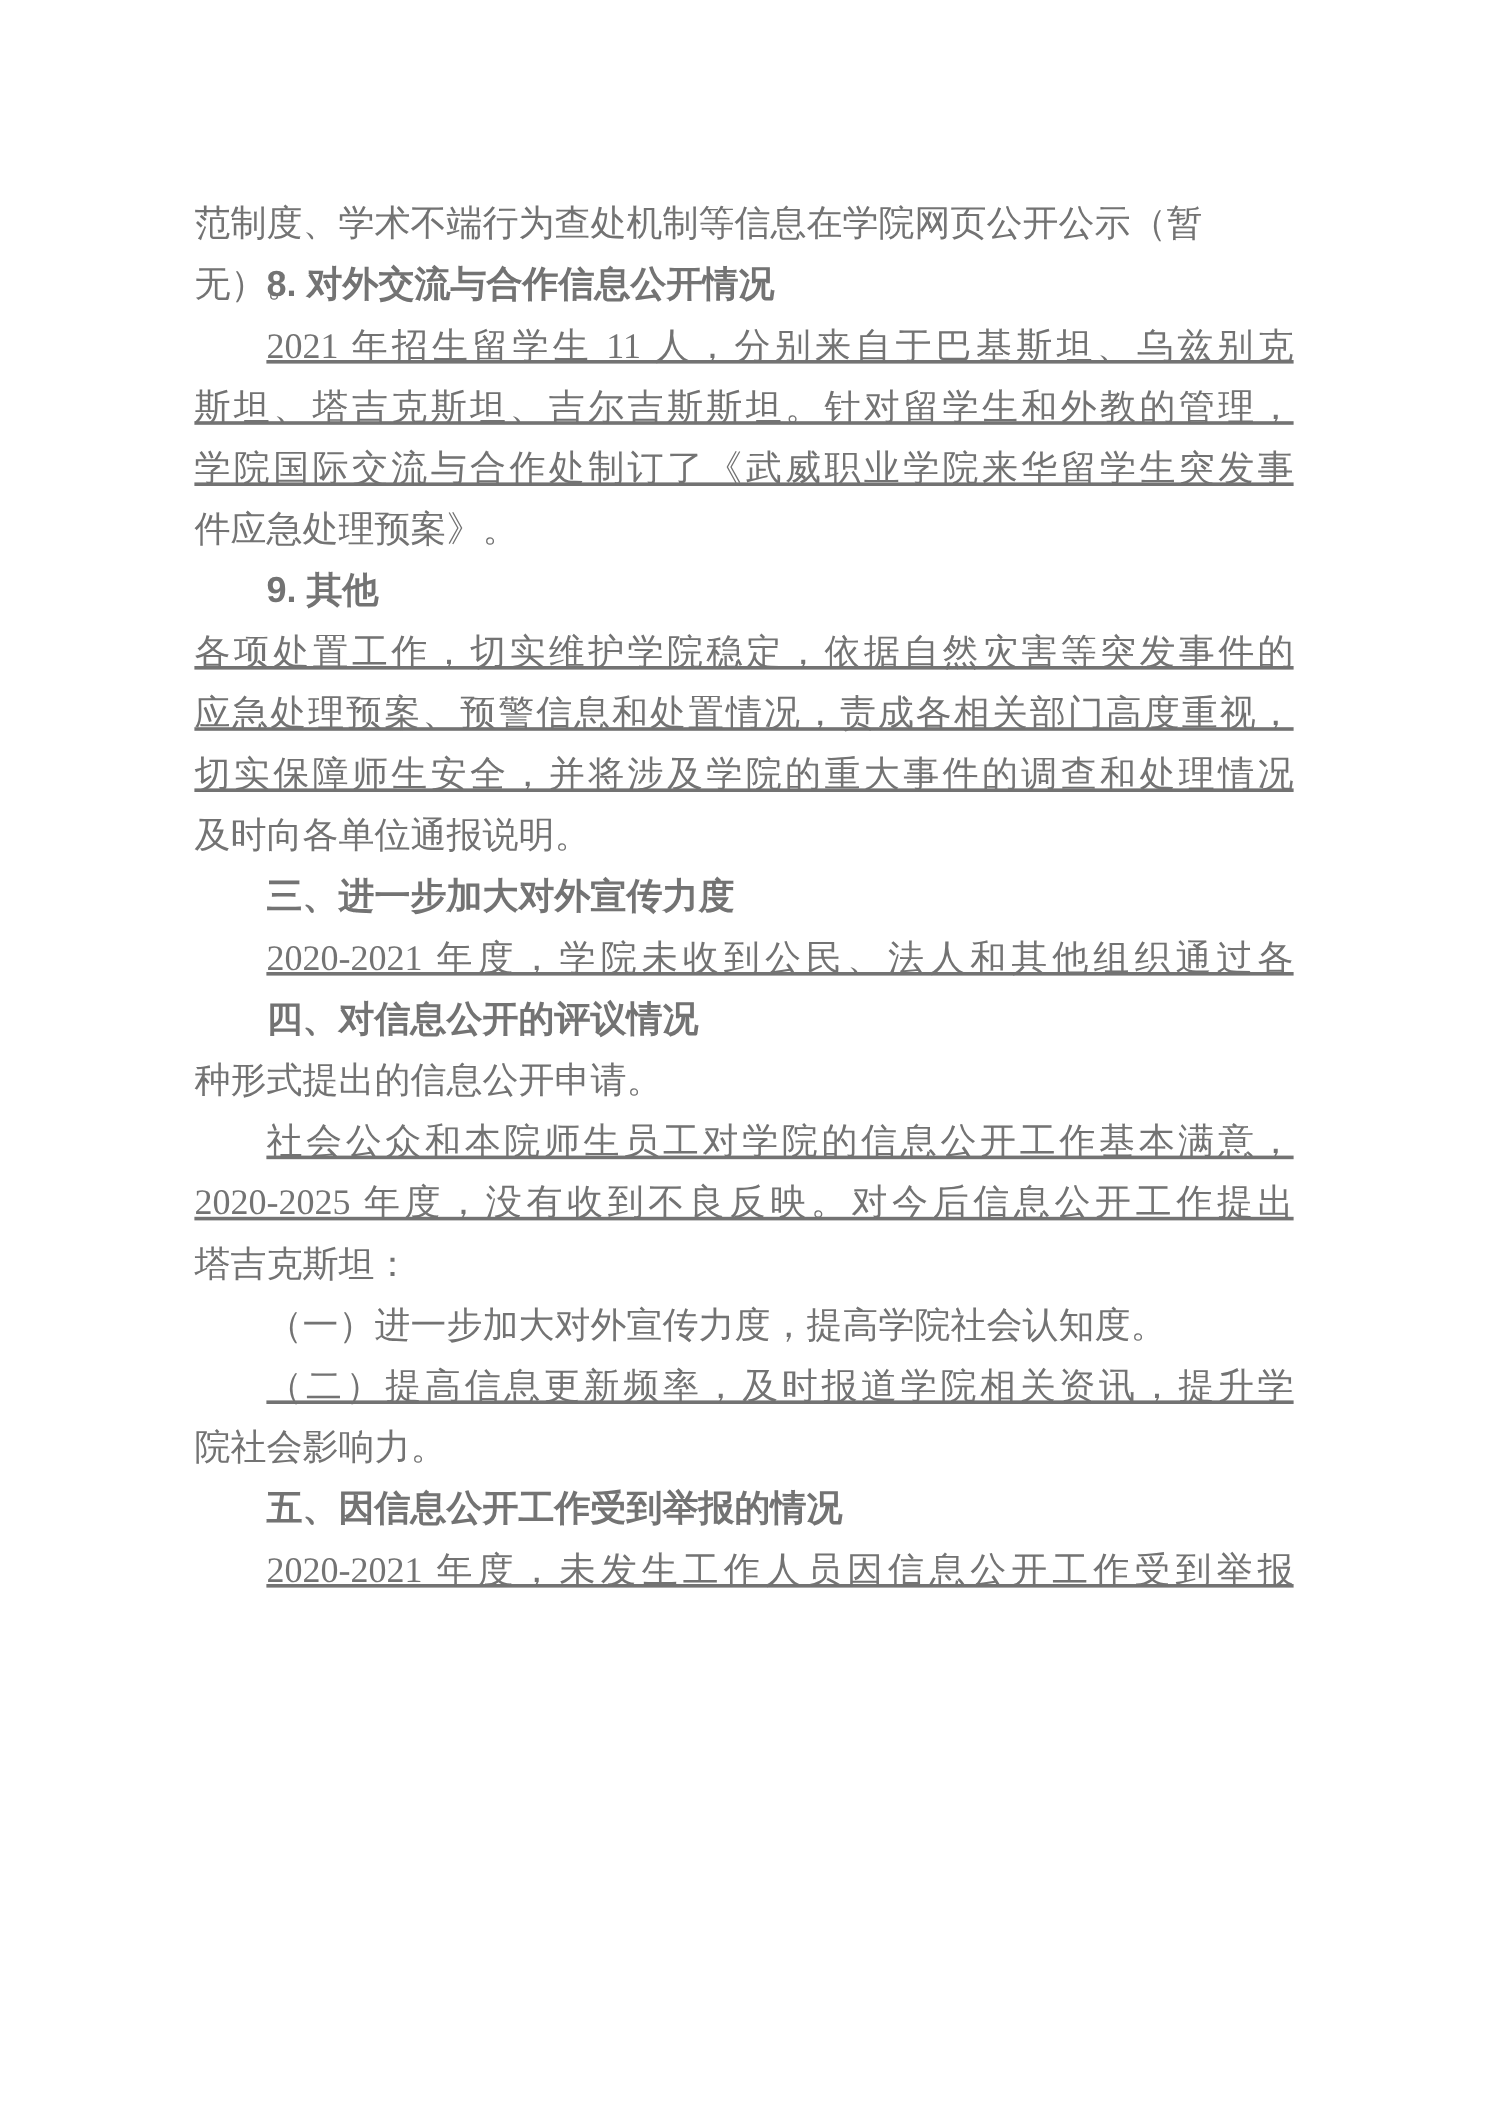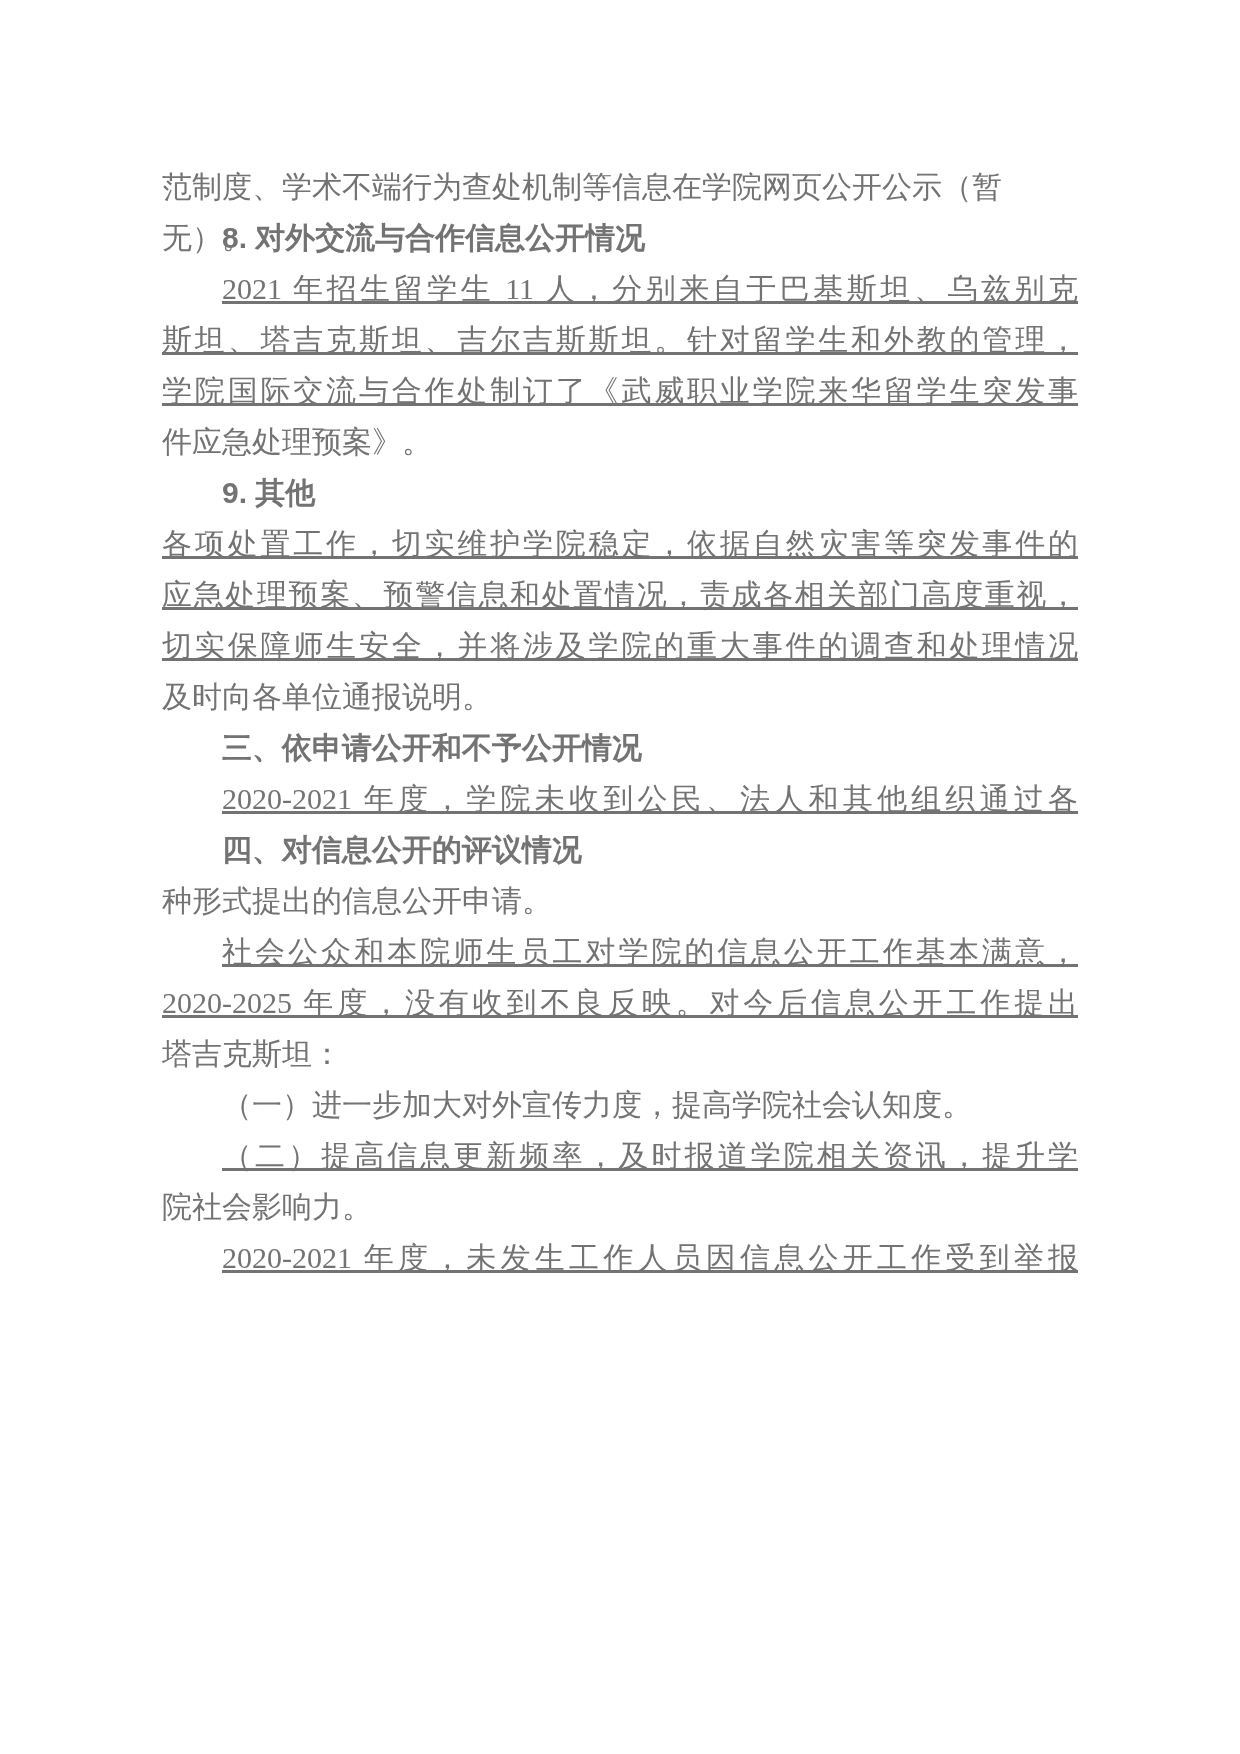--- a/index.html
+++ b/index.html
@@ -46,25 +46,26 @@
     <div class="ln heading indent">8. 对外交流与合作信息公开情况</div>
     <div class="ln indent just">2021 年招生留学生 11 人，分别来自于巴基斯坦、乌兹别克</div>
     <div class="ln just">斯坦、塔吉克斯坦、吉尔吉斯斯坦。针对留学生和外教的管理，</div>
     <div class="ln just">学院国际交流与合作处制订了《武威职业学院来华留学生突发事</div>
     <div class="ln">件应急处理预案》。</div>
     <div class="ln heading indent">9. 其他</div>
     <div class="ln just">各项处置工作，切实维护学院稳定，依据自然灾害等突发事件的</div>
     <div class="ln just">应急处理预案、预警信息和处置情况，责成各相关部门高度重视，</div>
     <div class="ln just">切实保障师生安全，并将涉及学院的重大事件的调查和处理情况</div>
     <div class="ln">及时向各单位通报说明。</div>
-    <div class="ln heading indent">三、依申请公开和不予公开情况</div>
+    <div class="ln heading indent">三、进一步加大对外宣传力度</div>
     <div class="ln indent just">2020-2021 年度，学院未收到公民、法人和其他组织通过各</div>
     <div class="ln heading indent">四、对信息公开的评议情况</div>
     <div class="ln">种形式提出的信息公开申请。</div>
     <div class="ln indent just">社会公众和本院师生员工对学院的信息公开工作基本满意，</div>
     <div class="ln just">2020-2025 年度，没有收到不良反映。对今后信息公开工作提出</div>
     <div class="ln">塔吉克斯坦：</div>
     <div class="ln indent">（一）进一步加大对外宣传力度，提高学院社会认知度。</div>
     <div class="ln indent just">（二）提高信息更新频率，及时报道学院相关资讯，提升学</div>
     <div class="ln">院社会影响力。</div>
+    <div class="ln heading indent">五、因信息公开工作受到举报的情况</div>
     <div class="ln indent just">2020-2021 年度，未发生工作人员因信息公开工作受到举报</div>
   </div>
 </div>
 
 </body></html>

